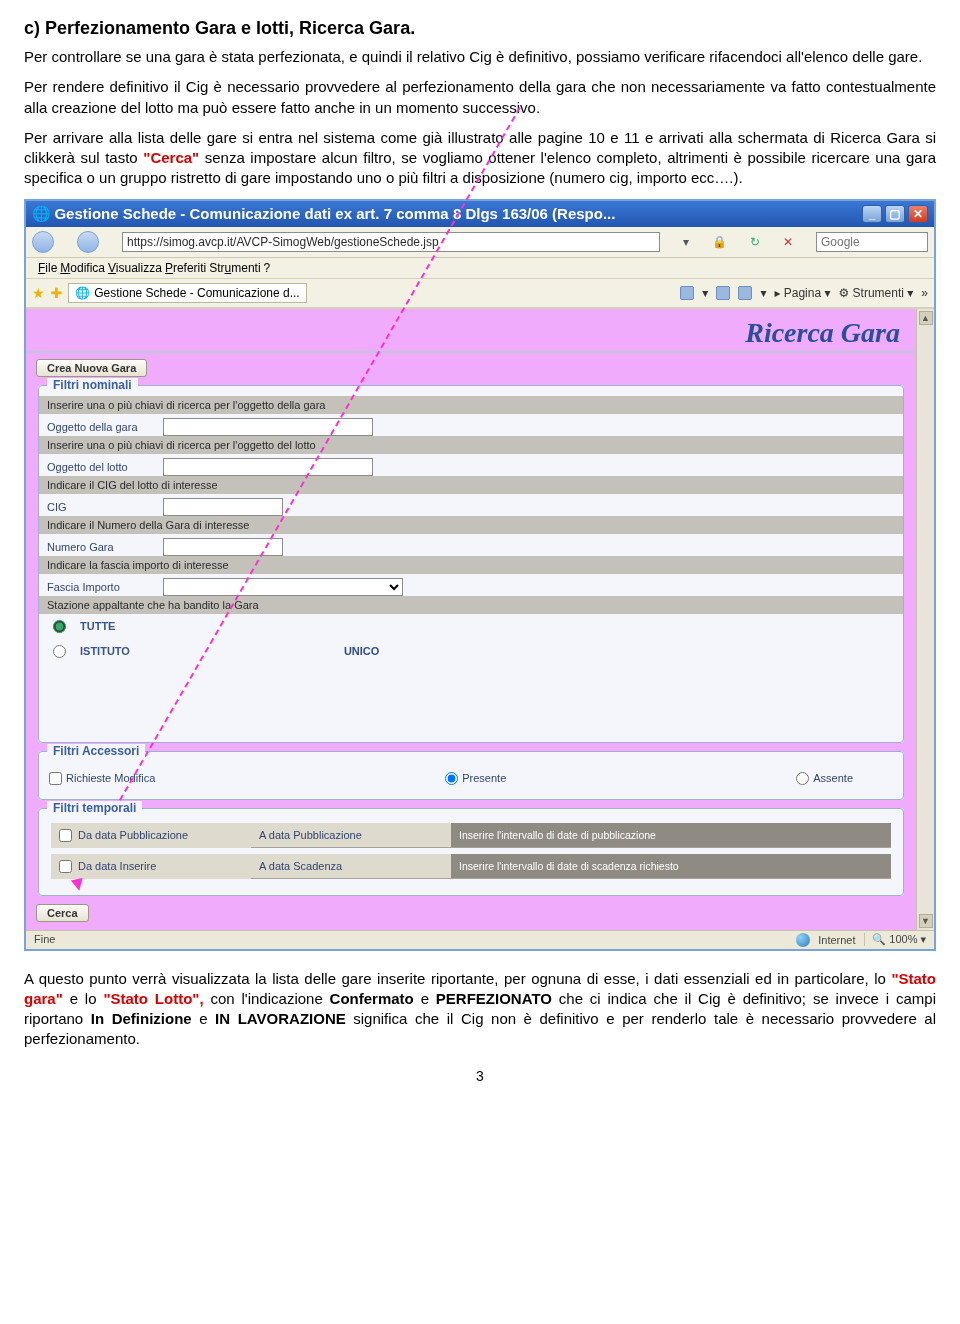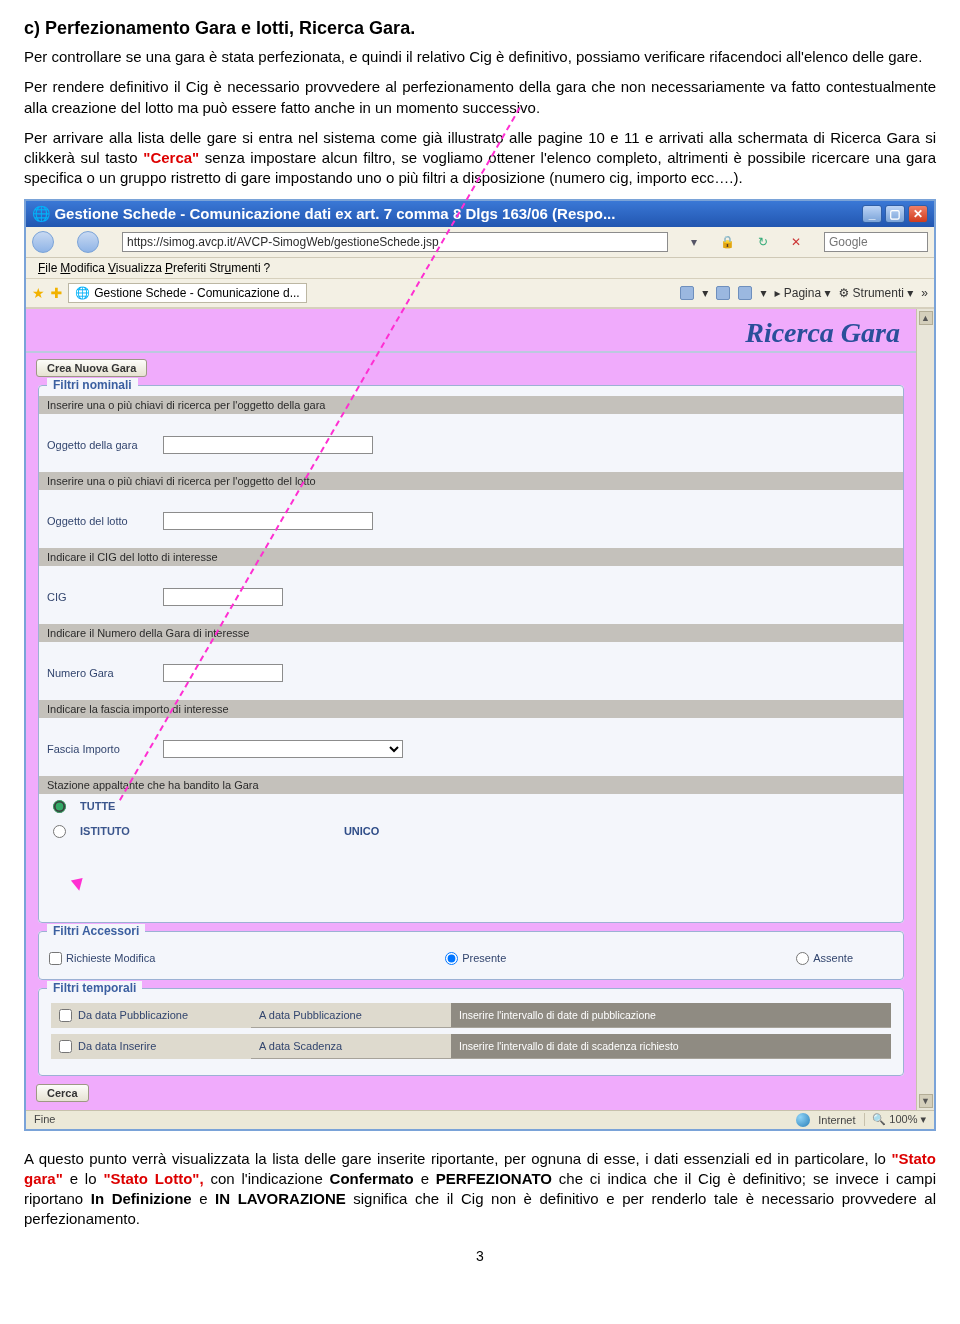--- a/index.html
+++ b/index.html
@@ -26,21 +26,21 @@
     display: flex; align-items: center; justify-content: space-between;
     font-size: 15px;
   }
   .titlebar .wbtns { display: flex; gap: 3px; }
   .wbtn { width: 20px; height: 18px; background: linear-gradient(#bcd4f6,#7aa3d8); border: 1px solid #2f5fa8; border-radius: 3px; font-size: 12px; color:#fff; text-align:center; line-height:16px; }
   .wbtn.close { background: linear-gradient(#f08067,#d03a1c); }
 
   .addr-row { background: #f3f0e4; padding: 4px 6px; display:flex; align-items:center; gap:23px; border-bottom:1px solid #cfc9b6;}
   .navbtn { width:22px; height:22px; border-radius:50%; background: linear-gradient(#c8d9f2,#8fb4e6); border:1px solid #7aa3d8; }
   .addr-input { flex:1; background:#fff; border:1px solid #8c8c8c; padding:2px 4px; font-size:12px; color:#2b2b2b; }
-  .small-input { width:104px; background:#fff; border:1px solid #8c8c8c; padding:2px 4px; font-size:12px; color:#888; }
+  .small-input { width:112px; background:#fff; border:1px solid #8c8c8c; padding:2px 4px; font-size:12px; color:#888; }
   .lock { color:#cfa600; font-weight:bold; }
 
   .menu-row { background:#f3f0e4; padding:3px 12px; display:flex; gap:3px; font-size:12px; border-bottom:1px solid #d6d0bd; }
   .menu-row span u { text-decoration: underline; }
 
   .tab-row { background:#f3f0e4; padding:4px 6px; display:flex; align-items:center; gap:6px; border-bottom:1px solid #d6d0bd; }
   .star { color:#f2b200; font-size:14px; }
   .tab { background:#fff; border:1px solid #bcb7a3; padding:2px 6px; font-size:12px; display:flex; align-items:center; gap:4px; }
   .toolbar-right { margin-left:auto; display:flex; gap:8px; align-items:center; font-size:12px; color:#333; }
   .ticon { width:14px; height:14px; background:#9bb8e0; border:1px solid #6e8fbd; border-radius:2px; display:inline-block; }
@@ -50,21 +50,21 @@
   .scroll-arrow { width:14px;height:14px;background:#d4cfbb;border:1px solid #b3ad96;font-size:9px;text-align:center;line-height:12px;color:#555;}
   .content-inner { flex:1; padding:0; }
 
   .big-title { text-align:right; color:#2a4f9a; font-weight:bold; font-style:italic; font-size:28px; padding:8px 16px 2px 0; border-bottom:2px solid #bcc8df; font-family: Georgia, serif;}
   .crea-btn { margin:6px 10px; }
   .xp-btn { background:linear-gradient(#fdfdfa,#e6e2d2); border:1px solid #9d9885; border-radius:3px; padding:2px 10px; font-size:11px; color:#333; font-weight:bold; }
 
   .fieldset { border:1px solid #9cb1d4; border-radius:4px; margin:8px 12px; padding:0 0 8px 0; background:#f4f6fb; }
   .legend { color:#3b5fa0; font-weight:bold; font-size:12px; padding:0 6px; margin-left:8px; background:#f4f6fb; position:relative; top:-8px; display:inline-block;}
   .greybar { background:#c4c1bb; color:#2b2b2b; font-size:11px; padding:3px 8px; margin-top:-4px; }
-  .form-row { display:flex; align-items:center; gap:6px; padding:22px 8px; font-size:11px; color:#32456e; }
+  .form-row { display:flex; align-items:center; gap:6px; padding:4px 8px; font-size:11px; color:#32456e; }
   .form-row label { min-width:110px; }
   .txt { border:1px solid #8c8c8c; background:#fff; height:18px; width:210px; padding:1px 3px; font-size:11px;}
   .sel { border:1px solid #8c8c8c; background:#fff; height:18px; width:240px; font-size:11px;}
 
   .radio-row { display:flex; align-items:center; gap:14px; padding:6px 14px; font-size:11px; color:#3a558c; }
   .radio-row input { accent-color:#3a6; }
   .unico-label { margin-left:200px; font-weight:bold; color:#2f4d88; }
 
   .accessori-row { display:flex; align-items:center; padding:6px 10px; font-size:11px; color:#32456e; }
   .accessori-row .opt { display:flex; align-items:center; gap:4px; }

